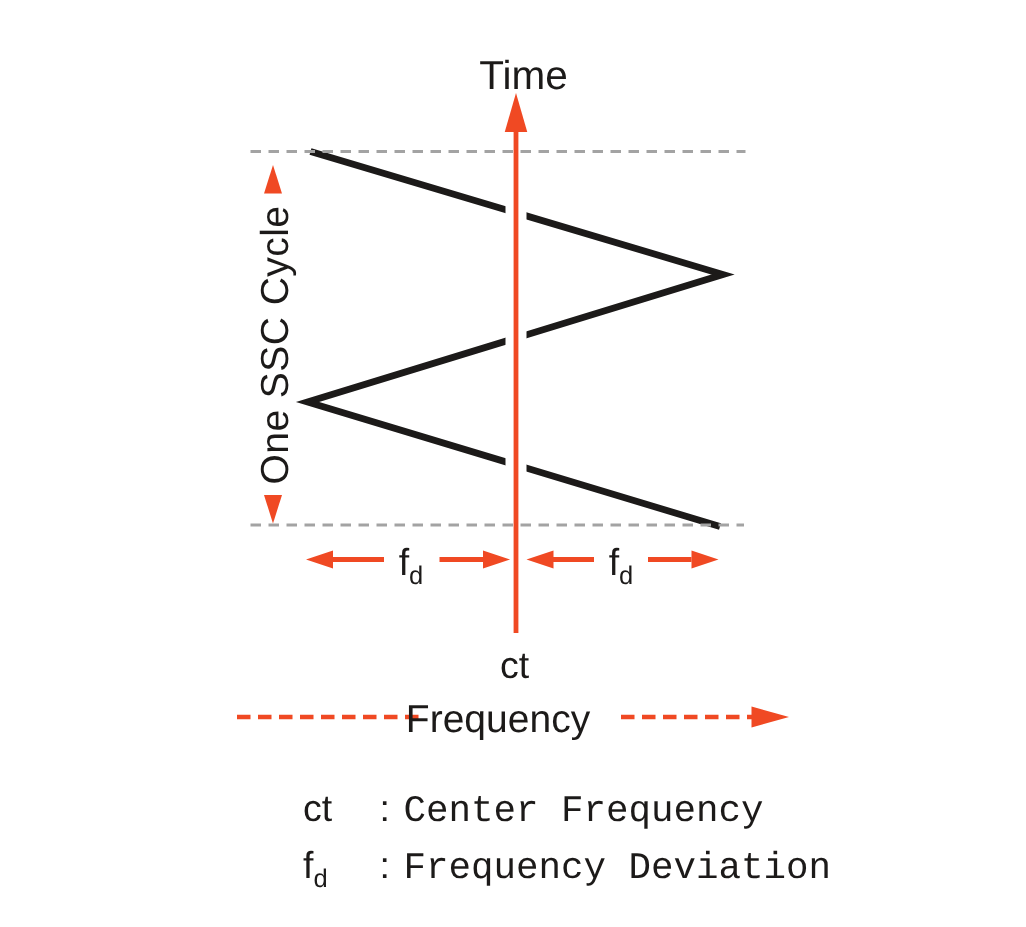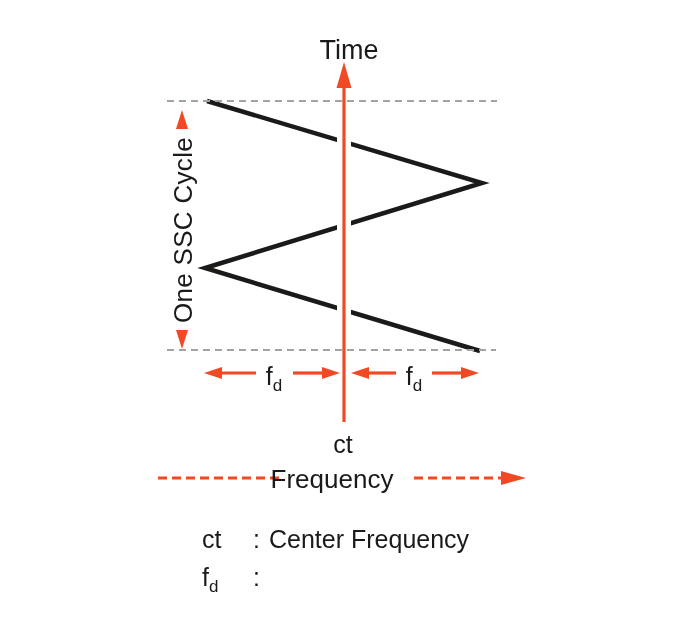--- a/index.html
+++ b/index.html
@@ -28,21 +28,21 @@
   .fd-left{left:274px;top:376px;}
   .fd-right{left:414px;top:376px;}
   .fd-label sub,.legend sub{font-size:17px;line-height:0;vertical-align:-6px;}
   .ct-label{left:343px;top:432px;font-size:25px;transform:translateX(-50%);}
   .freq-label{left:332px;top:466px;font-size:26px;transform:translateX(-50%);}
 
   .legend{position:absolute;left:202px;top:524px;z-index:1;font-size:25px;}
   .legend-row{display:flex;align-items:baseline;height:30px;line-height:30px;}
   .legend-row + .legend-row{margin-top:8px;}
   .legend-term{display:inline-flex;justify-content:space-between;width:58px;}
-  .legend-def{margin-left:9px;}
+  .legend-def{margin-left:9px;font-family:Liberation Mono, monospace;}
 
   .stroke-wave{stroke:var(--waveform);}
   .stroke-bounds{stroke:var(--bounds);}
   .stroke-accent{stroke:var(--accent);}
   .fill-accent{fill:var(--accent);}
   .stroke-bg{stroke:var(--background);}
 </style>
 </head>
 <body>
 
@@ -106,16 +106,17 @@
           <span><span>ct</span><sub></sub></span>
           <span class="colon">:</span>
         </span>
       <span class="legend-def">Center Frequency</span>
     </div>
     <div class="legend-row">
       <span class="legend-term">
           <span><span>f</span><sub>d</sub></span>
           <span class="colon">:</span>
         </span>
+      <span class="legend-def">Frequency Deviation</span>
     </div>
   </div>
 
 </div>
 
 </body></html>

